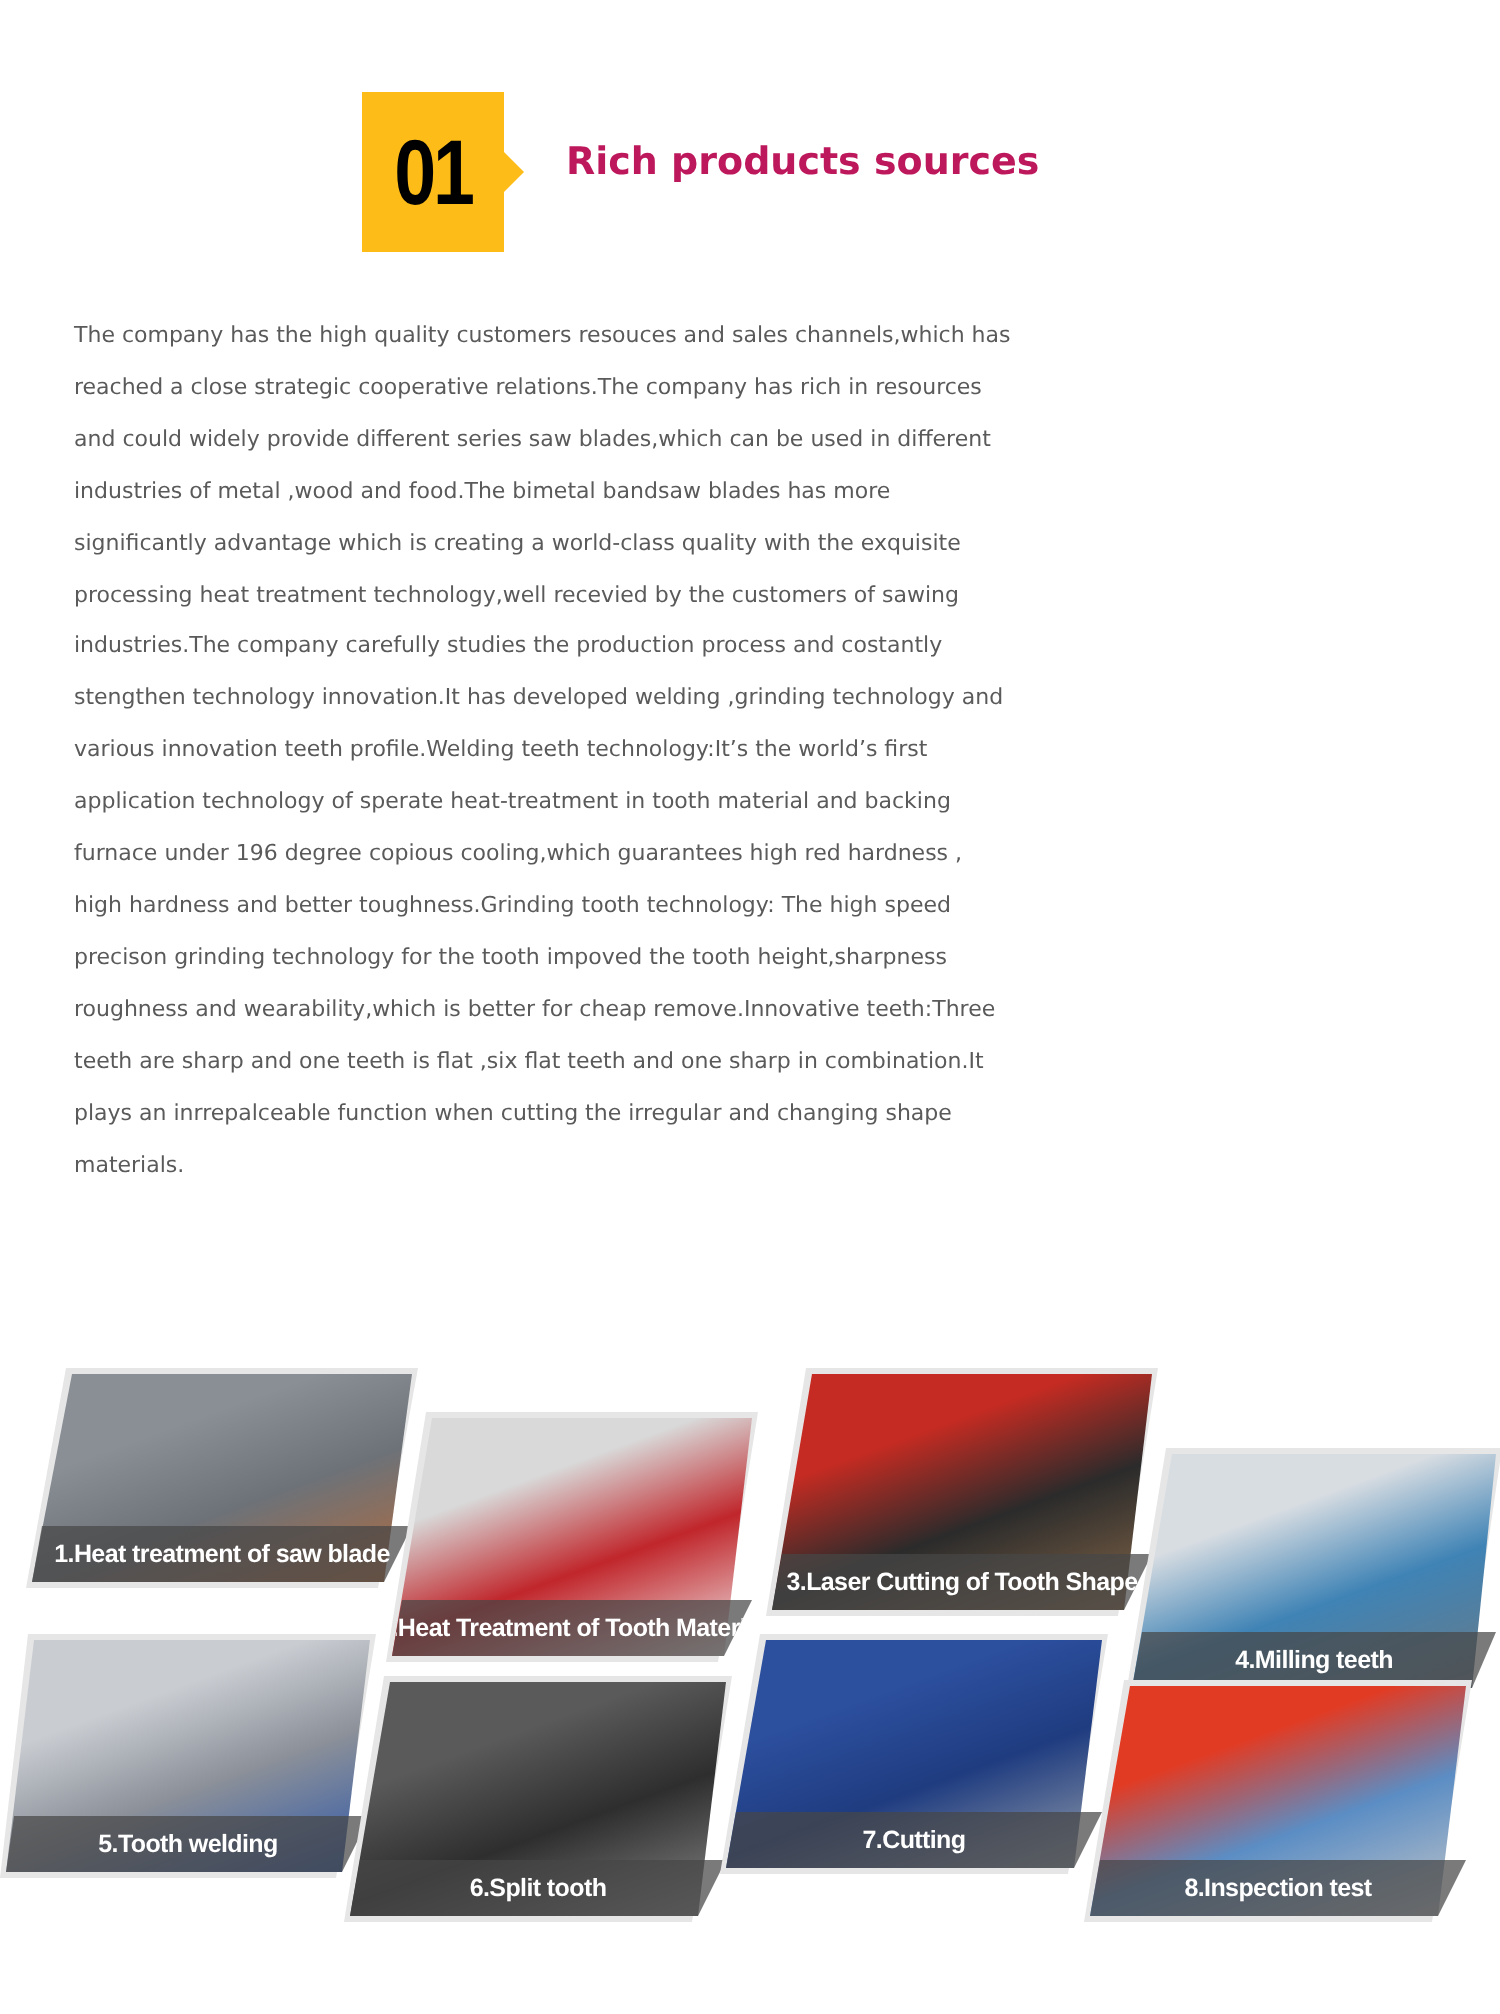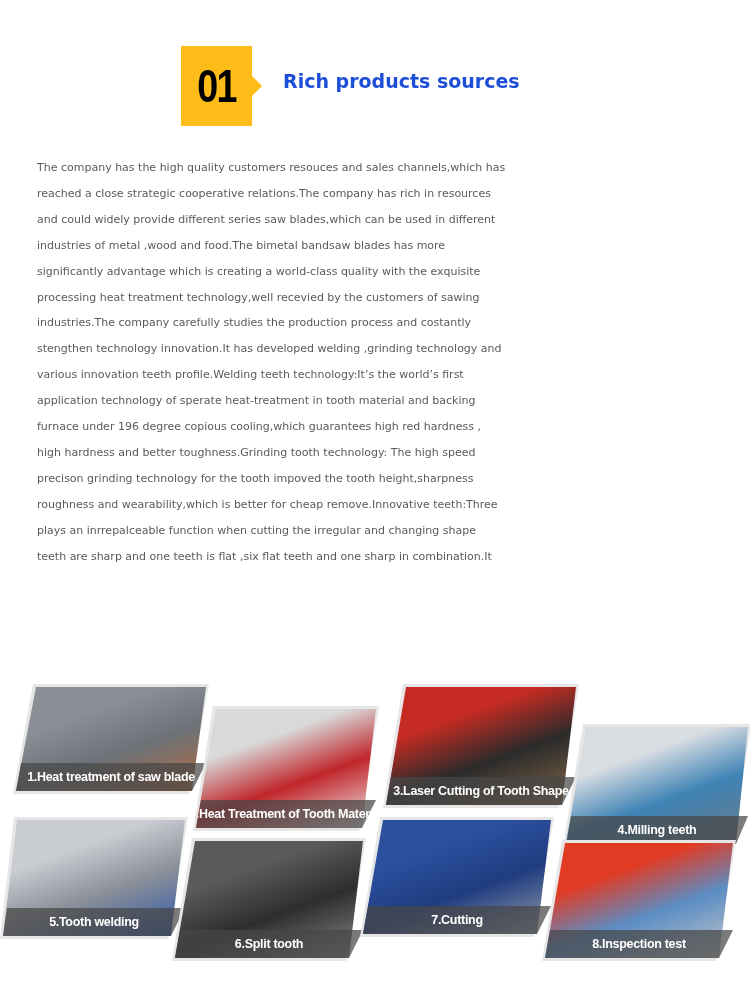--- a/index.html
+++ b/index.html
@@ -1,20 +1,20 @@
 <!DOCTYPE html>
 <html><head>
 <meta charset="utf-8">
 <style>
   html,body{margin:0;padding:0;background:#fff;}
   body{width:750px;height:1007px;position:relative;overflow:hidden;font-family:"DejaVu Sans","Liberation Sans",sans-serif;}
   .badge{position:absolute;left:181px;top:46px;width:71px;height:80px;background:#FDBC18;}
   .badge-arrow{position:absolute;left:252px;top:76px;width:0;height:0;border-top:10px solid transparent;border-bottom:10px solid transparent;border-left:10px solid #FDBC18;}
   .badge-num{position:absolute;left:181px;top:46px;width:71px;height:80px;display:flex;align-items:center;justify-content:center;font-family:"Liberation Sans",sans-serif;font-weight:bold;font-size:46px;letter-spacing:-2px;color:#000;transform:scaleX(0.82);}
-  .title{position:absolute;left:283px;top:70px;font-family:"DejaVu Sans",sans-serif;font-weight:bold;font-size:19px;color:#1d4ed8;white-space:nowrap;}
+  .title{position:absolute;left:283px;top:70px;font-family:"DejaVu Sans",sans-serif;font-weight:bold;font-size:19px;color:#be185d;white-space:nowrap;}
   .body-text{position:absolute;left:37px;top:155px;width:700px;font-family:"DejaVu Sans",sans-serif;font-size:11px;line-height:25.9px;color:#5a5a5a;}
   .body-text span{display:block;white-space:nowrap;}
   .tile{position:absolute;height:124px;}
   .tile .frame{position:absolute;inset:0;background:#e6e6e6;clip-path:polygon(var(--tl) 0,100% 0,var(--br) 100%,0 100%);}
   .tile .photo{position:absolute;inset:3px;clip-path:polygon(var(--tl) 0,100% 0,var(--br) 100%,0 100%);}
   .tile .cap{position:absolute;left:3px;right:3px;bottom:3px;height:28px;background:rgba(70,70,70,0.72);clip-path:polygon(var(--capl) 0,100% 0,var(--br) 100%,0 100%);display:flex;align-items:center;justify-content:center;font-family:"Liberation Sans",sans-serif;font-weight:bold;font-size:12.5px;color:#fff;letter-spacing:-0.3px;white-space:nowrap;}
 </style>
 </head>
 <body>
 
@@ -33,22 +33,23 @@
   <span>significantly advantage which is creating a world-class quality with the exquisite</span>
   <span>processing heat treatment technology,well recevied by the customers of sawing</span>
   <span>industries.The company carefully studies the production process and costantly</span>
   <span>stengthen technology innovation.It has developed welding ,grinding technology and</span>
   <span>various innovation teeth profile.Welding teeth technology:It’s the world’s first</span>
   <span>application technology of sperate heat-treatment in tooth material and backing</span>
   <span>furnace under 196 degree copious cooling,which guarantees high red hardness ,</span>
   <span>high hardness and better toughness.Grinding tooth technology: The high speed</span>
   <span>precison grinding technology for the tooth impoved the tooth height,sharpness</span>
   <span>roughness and wearability,which is better for cheap remove.Innovative teeth:Three</span>
+  <span>teeth are sharp and one teeth is flat ,six flat teeth and one sharp in combination.It</span>
   <span>plays an inrrepalceable function when cutting the irregular and changing shape</span>
-  <span>teeth are sharp and one teeth is flat ,six flat teeth and one sharp in combination.It</span>
+  <span>materials.</span>
 </div>
 
 <div>
   <div class="tile" style="left:13px;top:684px;width:196px;height:110px;--tl:20px;--br:176px;--capl:5px;">
     <div class="frame"></div>
       <div class="photo" style="background: linear-gradient(160deg, rgb(138, 143, 149) 0%, rgb(138, 143, 149) 30%, rgb(109, 114, 120) 60%, rgb(181, 106, 58) 100%);"></div>
     <div class="cap">1.Heat treatment of saw blade</div>
   </div>
   <div class="tile" style="left:193px;top:706px;width:186px;height:125px;--tl:20px;--br:166px;--capl:5px;">
     <div class="frame"></div>

